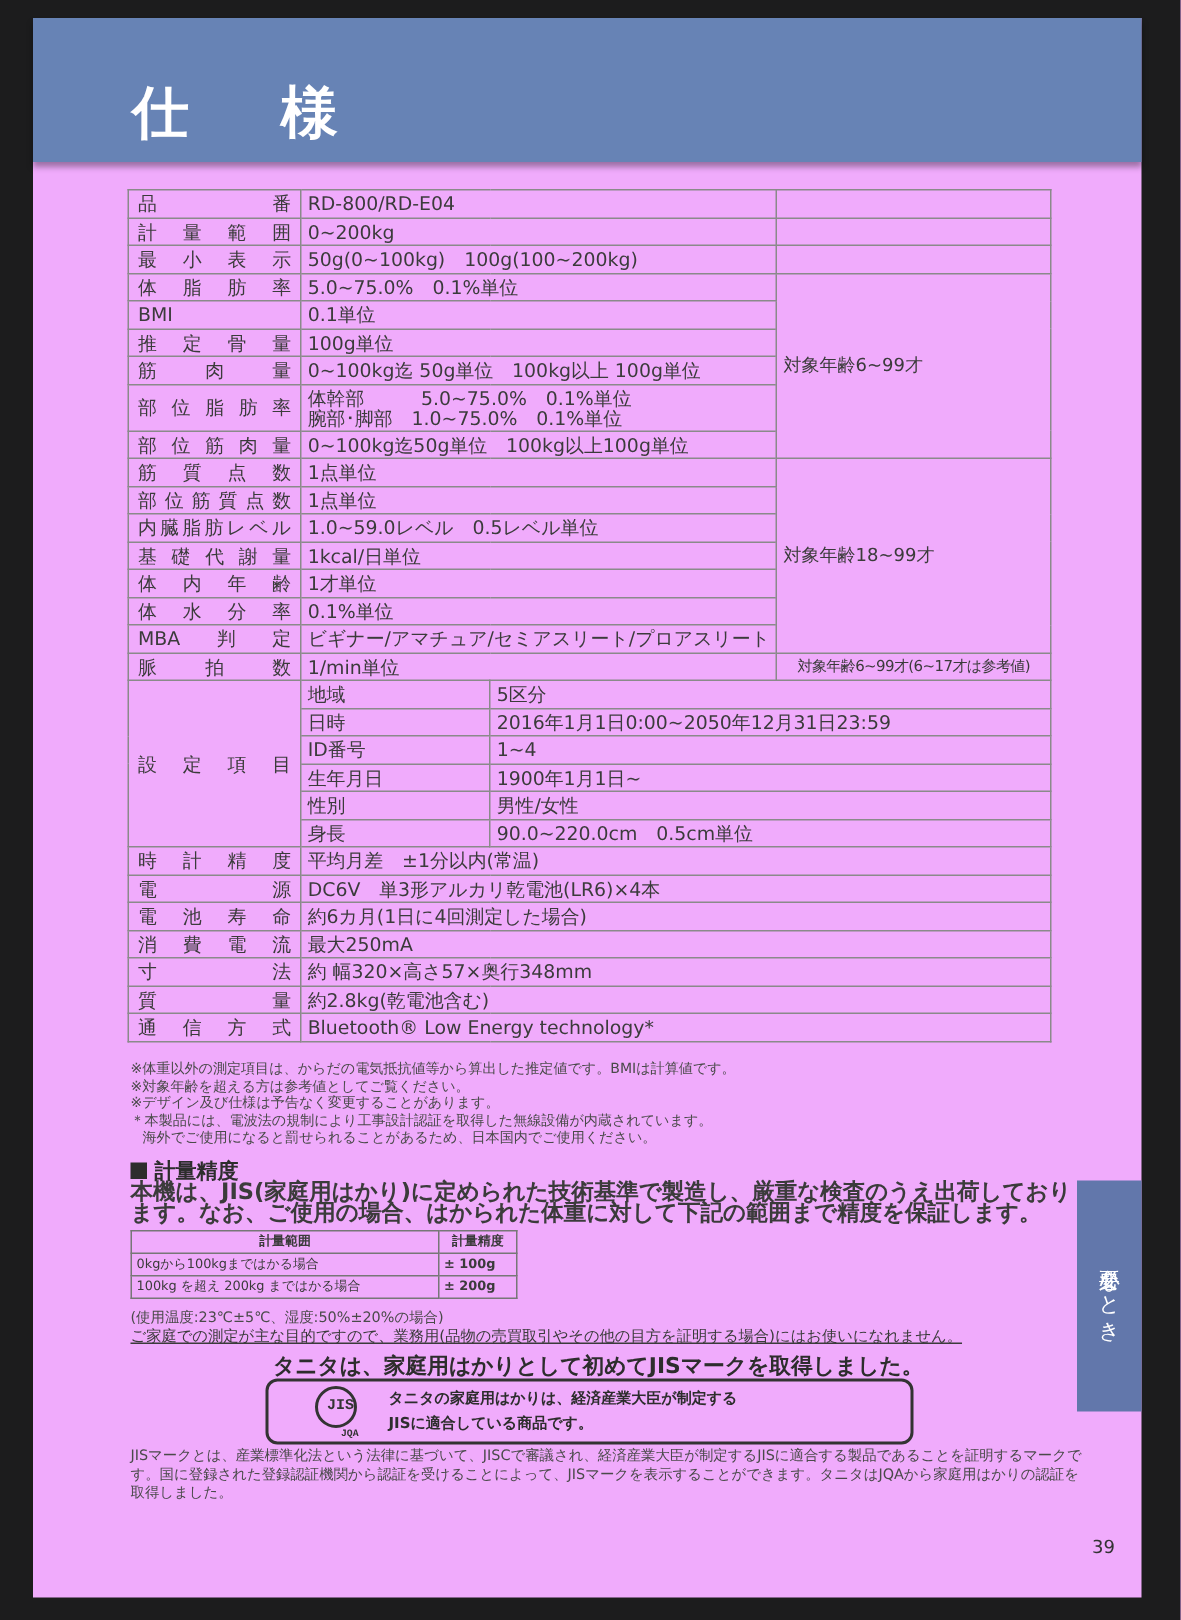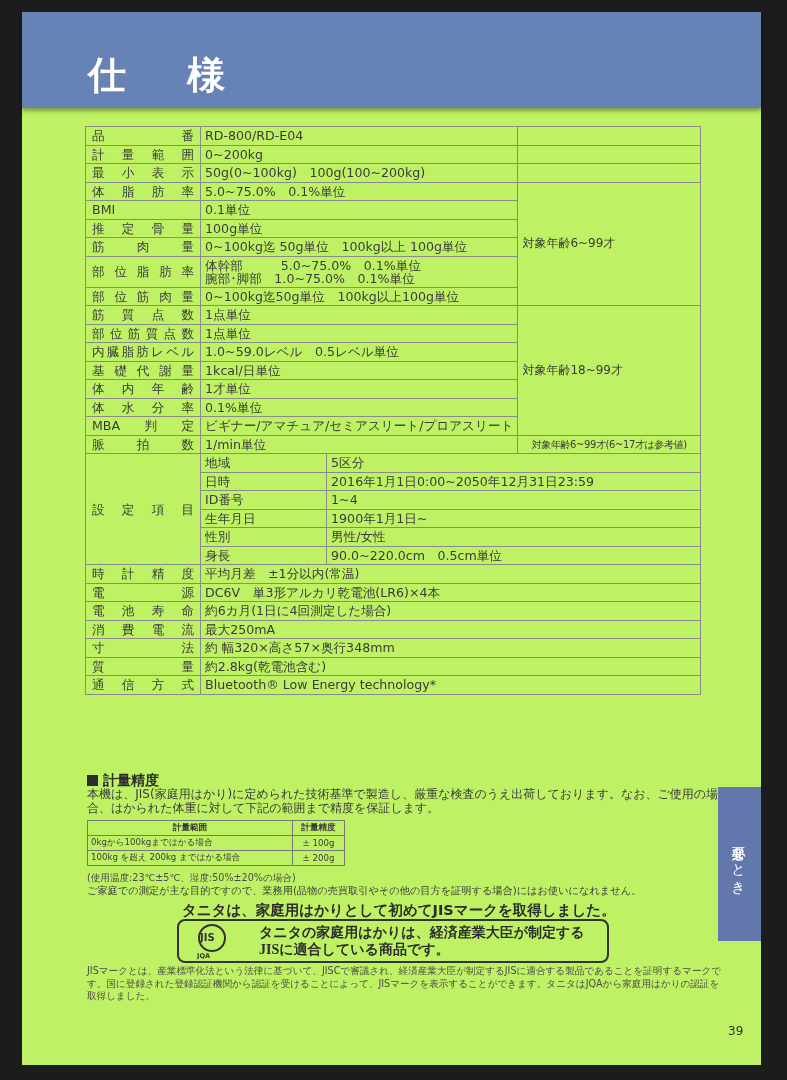--- a/index.html
+++ b/index.html
@@ -1,21 +1,21 @@
 <!DOCTYPE html>
 <html><head>
 <meta charset="utf-8">
 <style>
   html, body { margin:0; padding:0; }
   body {
     width:787px; height:1080px; background:#1c1c1d; position:relative; overflow:hidden;
     font-family:"DejaVu Sans", sans-serif; color:#3a3a3a;
   }
   .page {
-    position:absolute; left:22px; top:12px; width:739px; height:1053px; background:#bef264;
+    position:absolute; left:22px; top:12px; width:739px; height:1053px; background:#f0abfc;
   }
   .header {
     position:absolute; left:0; top:0; width:739px; height:96px; background:#6783b5;
     box-shadow:0 3px 4px rgba(0,0,0,0.35);
   }
   .header-title {
     position:absolute; left:66px; top:40px; font-size:38px; font-weight:bold; color:#ffffff;
     letter-spacing:24px; line-height:46px;
   }
   
@@ -38,47 +38,47 @@
   .footnotes {
     position:absolute; left:65px; top:695px; width:620px; font-size:9.4px; line-height:11.6px; color:#4a4a4a;
   }
   .footnotes div { white-space:nowrap; }
   .footnotes .indent { padding-left:8px; }
   .section-title {
     position:absolute; left:65px; top:760px; font-size:14px; font-weight:bold; color:#2d2d2d;
   }
   .section-title .sq { display:inline-block; width:11px; height:11px; background:#2d2d2d; margin-right:5px; vertical-align:-1px; }
   .intro {
-    position:absolute; left:65px; top:776px; width:640px; font-size:12px; line-height:13.5px; color:#3b3b3b;
+    position:absolute; left:65px; top:776px; width:640px; font-size:15px; line-height:13.5px; color:#3b3b3b;font-weight:bold;
   }
   table.acc {
     position:absolute; left:65px; top:808px; border-collapse:collapse; font-size:8.6px; color:#3b3b3b;
   }
   table.acc td { border:1px solid #777; height:14px; padding:0 3px; white-space:nowrap; }
   table.acc td.c1 { width:198px; }
-  table.acc td.c2 { width:45px; text-align:center; }
+  table.acc td.c2 { width:45px; text-align:left;font-weight:bold; }
   table.acc tr.head td { text-align:center; font-weight:bold; }
   .cond { position:absolute; left:65px; top:860px; font-size:9.6px; color:#4a4a4a; }
-  .notice { position:absolute; left:65px; top:872px; width:640px; font-size:10.2px; color:#3b3b3b; white-space:nowrap; }
+  .notice { position:absolute; left:65px; top:872px; width:640px; font-size:10.2px; color:#3b3b3b; white-space:nowrap;text-decoration:underline; }
   .jis-headline {
     position:absolute; left:160px; top:889px; font-size:14.5px; font-weight:bold; color:#2d2d2d; white-space:nowrap;
   }
   .jis-box {
     position:absolute; left:155px; top:907px; width:428px; height:40px; border:2px solid #333; border-radius:8px;
   }
   .jis-logo {
-    position:absolute; left:18px; top:3px; width:30px; text-align:left;
+    position:absolute; left:30px; top:3px; width:30px; text-align:right;font-family:Liberation Mono, monospace;
   }
   .jis-logo .circle {
     width:24px; height:24px; border:2px solid #333; border-radius:50%; margin:0 auto;
     font-size:10px; font-weight:bold; line-height:24px; color:#333;
   }
   .jis-logo .jqa { font-size:6.5px; font-weight:bold; color:#333; line-height:8px; }
   .jis-text {
-    position:absolute; left:80px; top:3px; font-size:14px; font-weight:bold; line-height:17px; color:#2d2d2d; white-space:nowrap;font-family:Liberation Serif, serif;
+    position:absolute; left:80px; top:3px; font-size:10px; font-weight:bold; line-height:17px; color:#2d2d2d; white-space:nowrap;
   }
   .jis-desc {
     position:absolute; left:65px; top:953px; width:640px; font-size:9.6px; line-height:12.6px; color:#4a4a4a;
   }
   .side-tab {
     position:absolute; left:696px; top:775px; width:43px; height:154px; background:#6277ab;
   }
   .side-tab span {
     position:absolute; left:12px; top:48px; writing-mode:vertical-rl; font-size:14px; color:#ffffff; letter-spacing:1px;
   }
@@ -222,20 +222,27 @@
       <td class="lbl">質量</td>
       <td colspan="3">約2.8kg(乾電池含む)</td>
     </tr>
     <tr>
       <td class="lbl">通信方式</td>
       <td colspan="3">Bluetooth® Low Energy technology*</td>
     </tr>
   </tbody>
     </table>
 
+  <div class="footnotes">
+    <div>※体重以外の測定項目は、からだの電気抵抗値等から算出した推定値です。BMIは計算値です。</div>
+    <div>※対象年齢を超える方は参考値としてご覧ください。</div>
+    <div>※デザイン及び仕様は予告なく変更することがあります。</div>
+    <div>＊本製品には、電波法の規制により工事設計認証を取得した無線設備が内蔵されています。</div>
+    <div class="indent">海外でご使用になると罰せられることがあるため、日本国内でご使用ください。</div>
+  </div>
 
   <div class="section-title">
     <span class="sq"></span><span>計量精度</span>
   </div>
   <div class="intro">本機は、JIS(家庭用はかり)に定められた技術基準で製造し、厳重な検査のうえ出荷しております。なお、ご使用の場合、はかられた体重に対して下記の範囲まで精度を保証します。</div>
 
   <table class="acc">
     <tbody>
         <tr class="head">
       <td class="c1">計量範囲</td>

